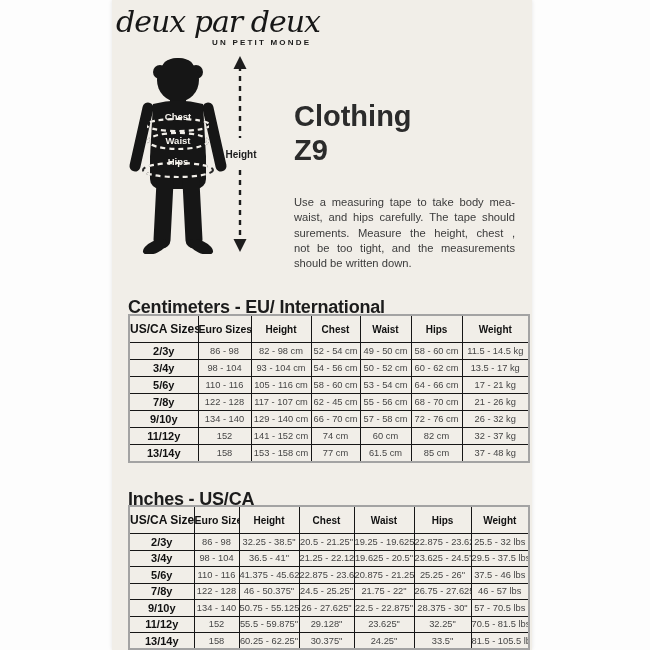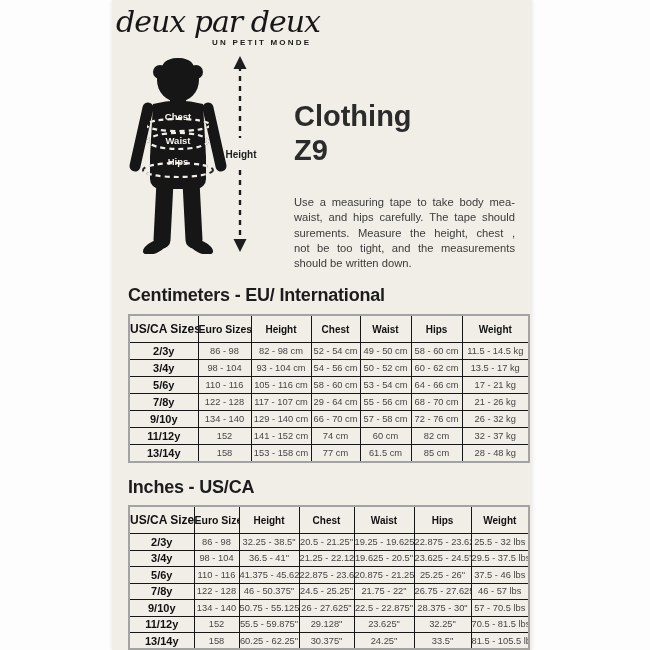--- a/index.html
+++ b/index.html
@@ -21,21 +21,21 @@
   .logo-sub{
     left:100px;top:38px;width:116px;text-align:left;
     font-size:8px;font-weight:bold;letter-spacing:2.2px;color:#1b1b1b;white-space:nowrap;
   }
   
   .title{left:182px;top:80px;font-size:29px;font-weight:bold;color:#2b2b2b;line-height:34px;letter-spacing:0;margin-top:19px;}
   .desc{left:182px;top:172px;width:221px;font-size:11.2px;line-height:15.3px;color:#3b3b3b;margin-top:23px;}
   .desc-line{text-align:justify;text-align-last:justify;}
   .desc-line:last-child{text-align-last:left;}
   
-  .sec-h{font-size:18px;font-weight:bold;color:#1c1c1c;letter-spacing:-0.2px;}
+  .sec-h{font-size:18px;font-weight:bold;color:#1c1c1c;letter-spacing:-0.2px;margin-top:12px;}
   
   table.size{
     border-collapse:collapse;table-layout:fixed;width:400px;
     border:2px solid #a3a3a3;
   }
   table.size th, table.size td{
     border:1px solid #161616;text-align:center;vertical-align:middle;
     padding:0;overflow:hidden;white-space:nowrap;
   }
   table.size thead th{height:26px;font-size:10px;font-weight:bold;color:#111;}
@@ -164,21 +164,21 @@
           <td>105 - 116 cm</td>
           <td>58 - 60 cm</td>
           <td>53 - 54 cm</td>
           <td>64 - 66 cm</td>
           <td>17 - 21 kg</td>
         </tr>
         <tr>
           <th>7/8y</th>
           <td>122 - 128</td>
           <td>117 - 107 cm</td>
-          <td>29 - 64 cm</td>
+          <td>62 - 45 cm</td>
           <td>55 - 56 cm</td>
           <td>68 - 70 cm</td>
           <td>21 - 26 kg</td>
         </tr>
         <tr>
           <th>9/10y</th>
           <td>134 - 140</td>
           <td>129 - 140 cm</td>
           <td>66 - 70 cm</td>
           <td>57 - 58 cm</td>
@@ -194,21 +194,21 @@
           <td>82 cm</td>
           <td>32 - 37 kg</td>
         </tr>
         <tr>
           <th>13/14y</th>
           <td>158</td>
           <td>153 - 158 cm</td>
           <td>77 cm</td>
           <td>61.5 cm</td>
           <td>85 cm</td>
-          <td>28 - 48 kg</td>
+          <td>37 - 48 kg</td>
         </tr>
       </tbody>
   </table>
 
   <div class="abs sec-h" style="left:16px;top:477px;">Inches - US/CA</div>
   <table class="size inches abs" style="left:16px;top:505px;">
     <colgroup>
       <col style="width:65px">
         <col style="width:45px">
         <col style="width:60px">

